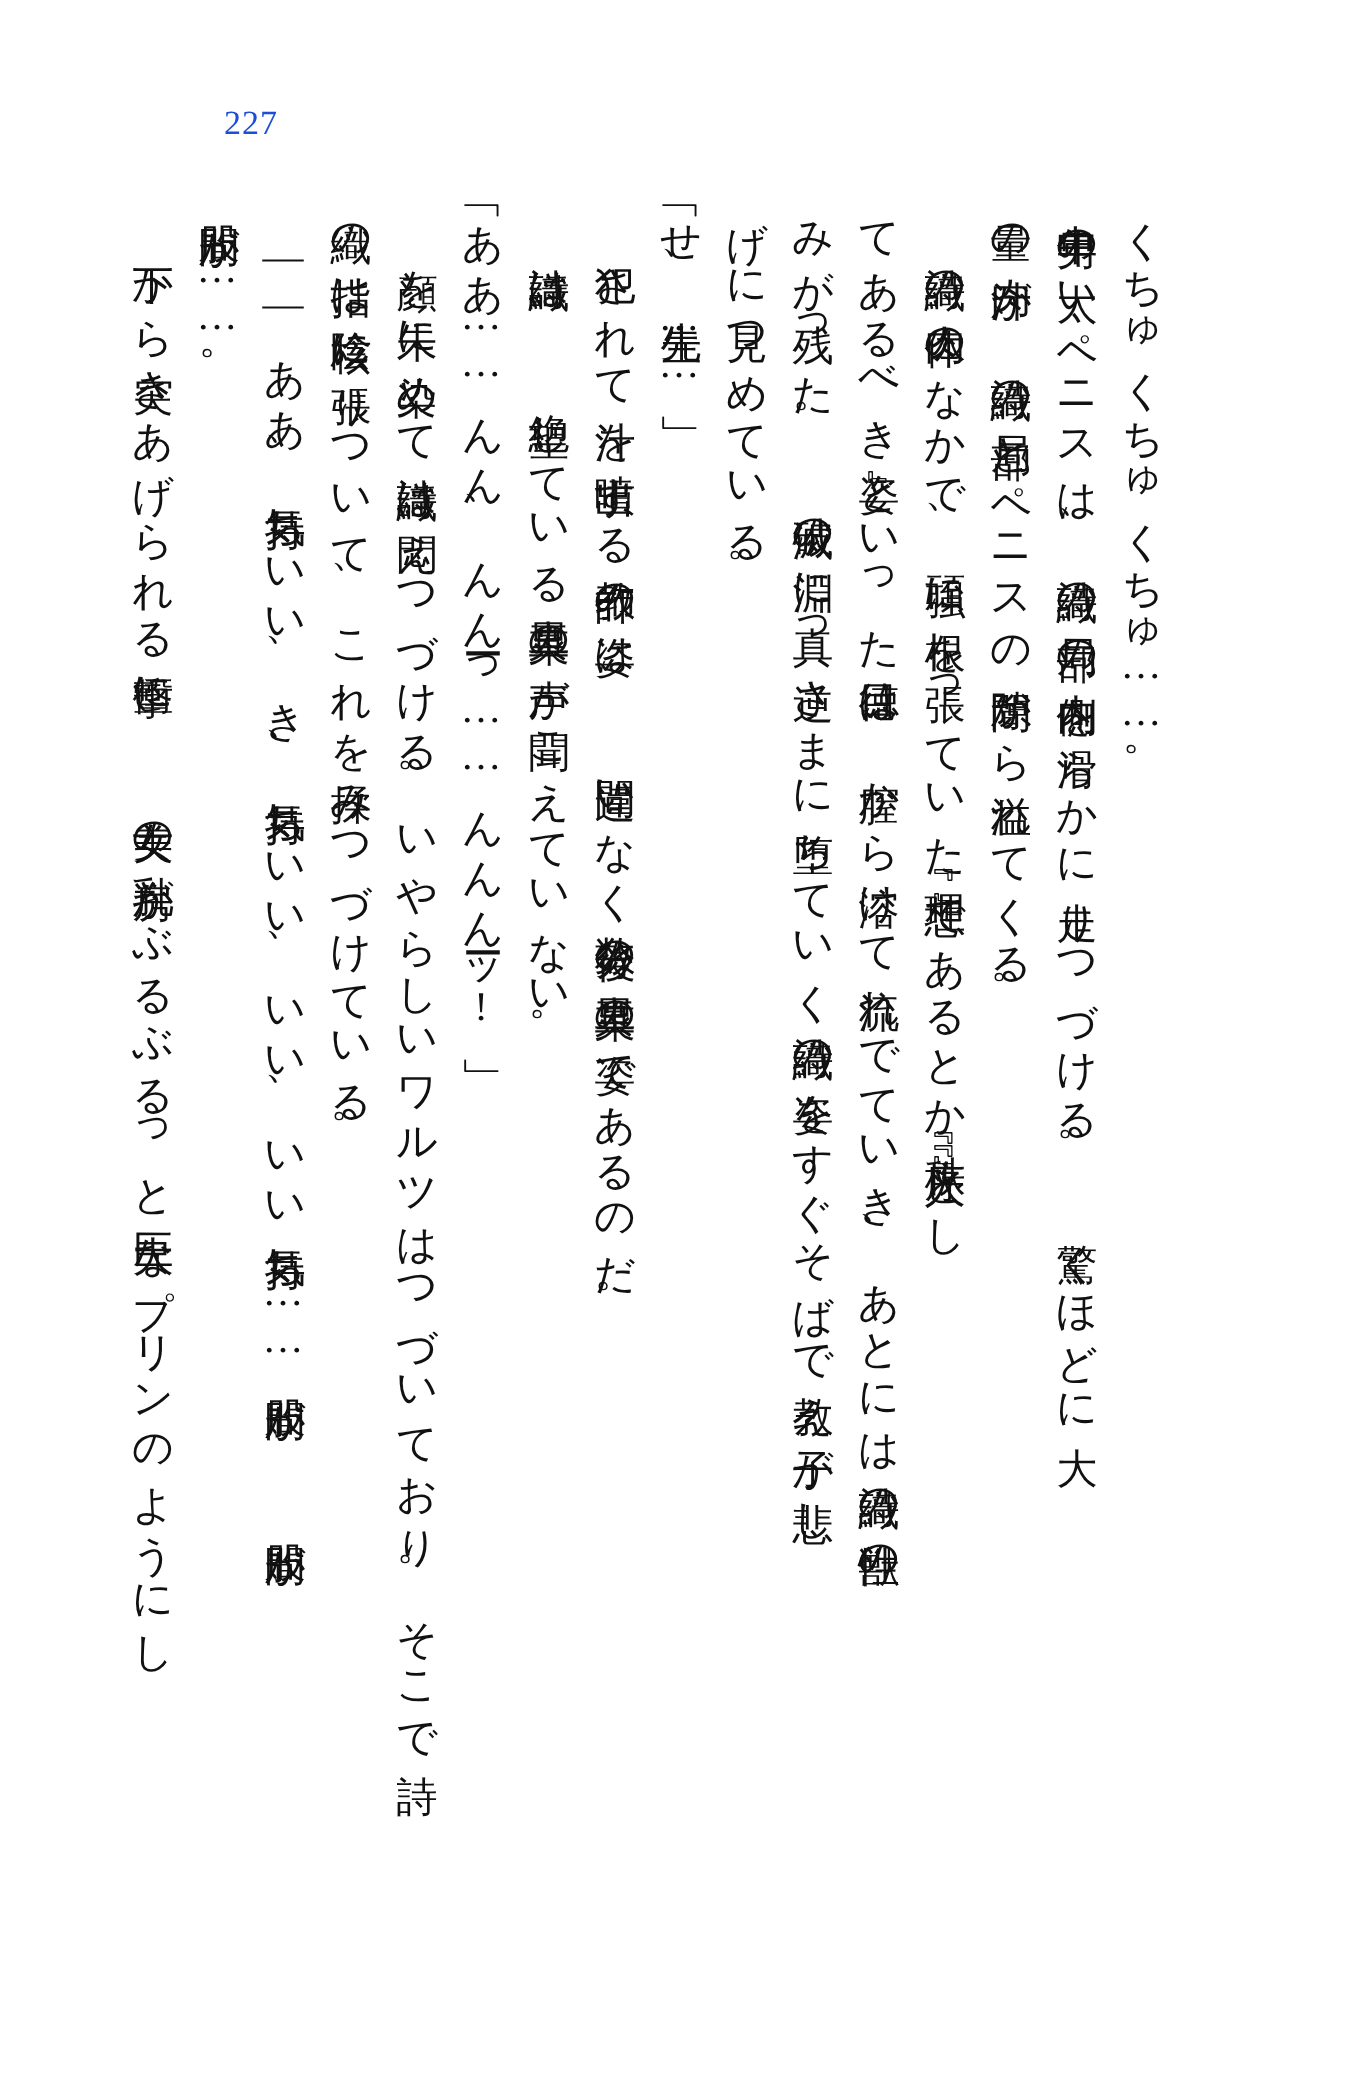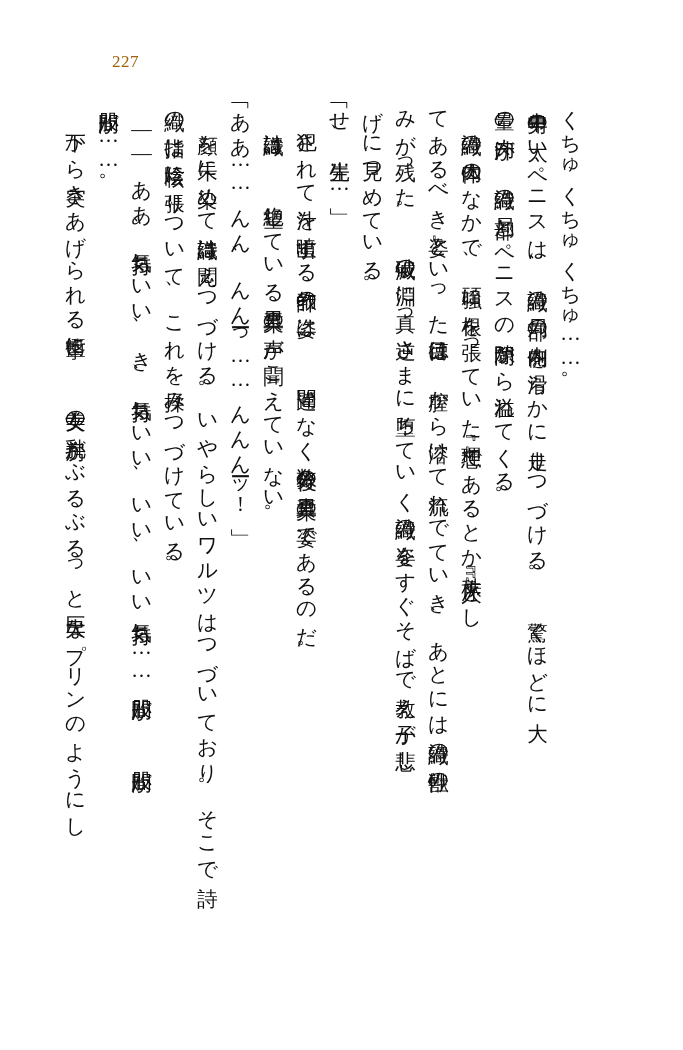--- a/index.html
+++ b/index.html
@@ -19,21 +19,21 @@
     width: 683px;
     height: 1050px;
     background: #ffffff;
   }
   .page-number {
     position: absolute;
     top: 52px;
     left: 112px;
     font-size: 17px;
     letter-spacing: 0.5px;
-    color: #a16207;
+    color: #1d4ed8;
     font-family: "Liberation Serif", "DejaVu Serif", serif;
   }
   .body-text {
     position: absolute;
     top: 96px;
     right: 88px;
     height: 860px;
     width: 530px;
     display: flex;
     flex-direction: row;

